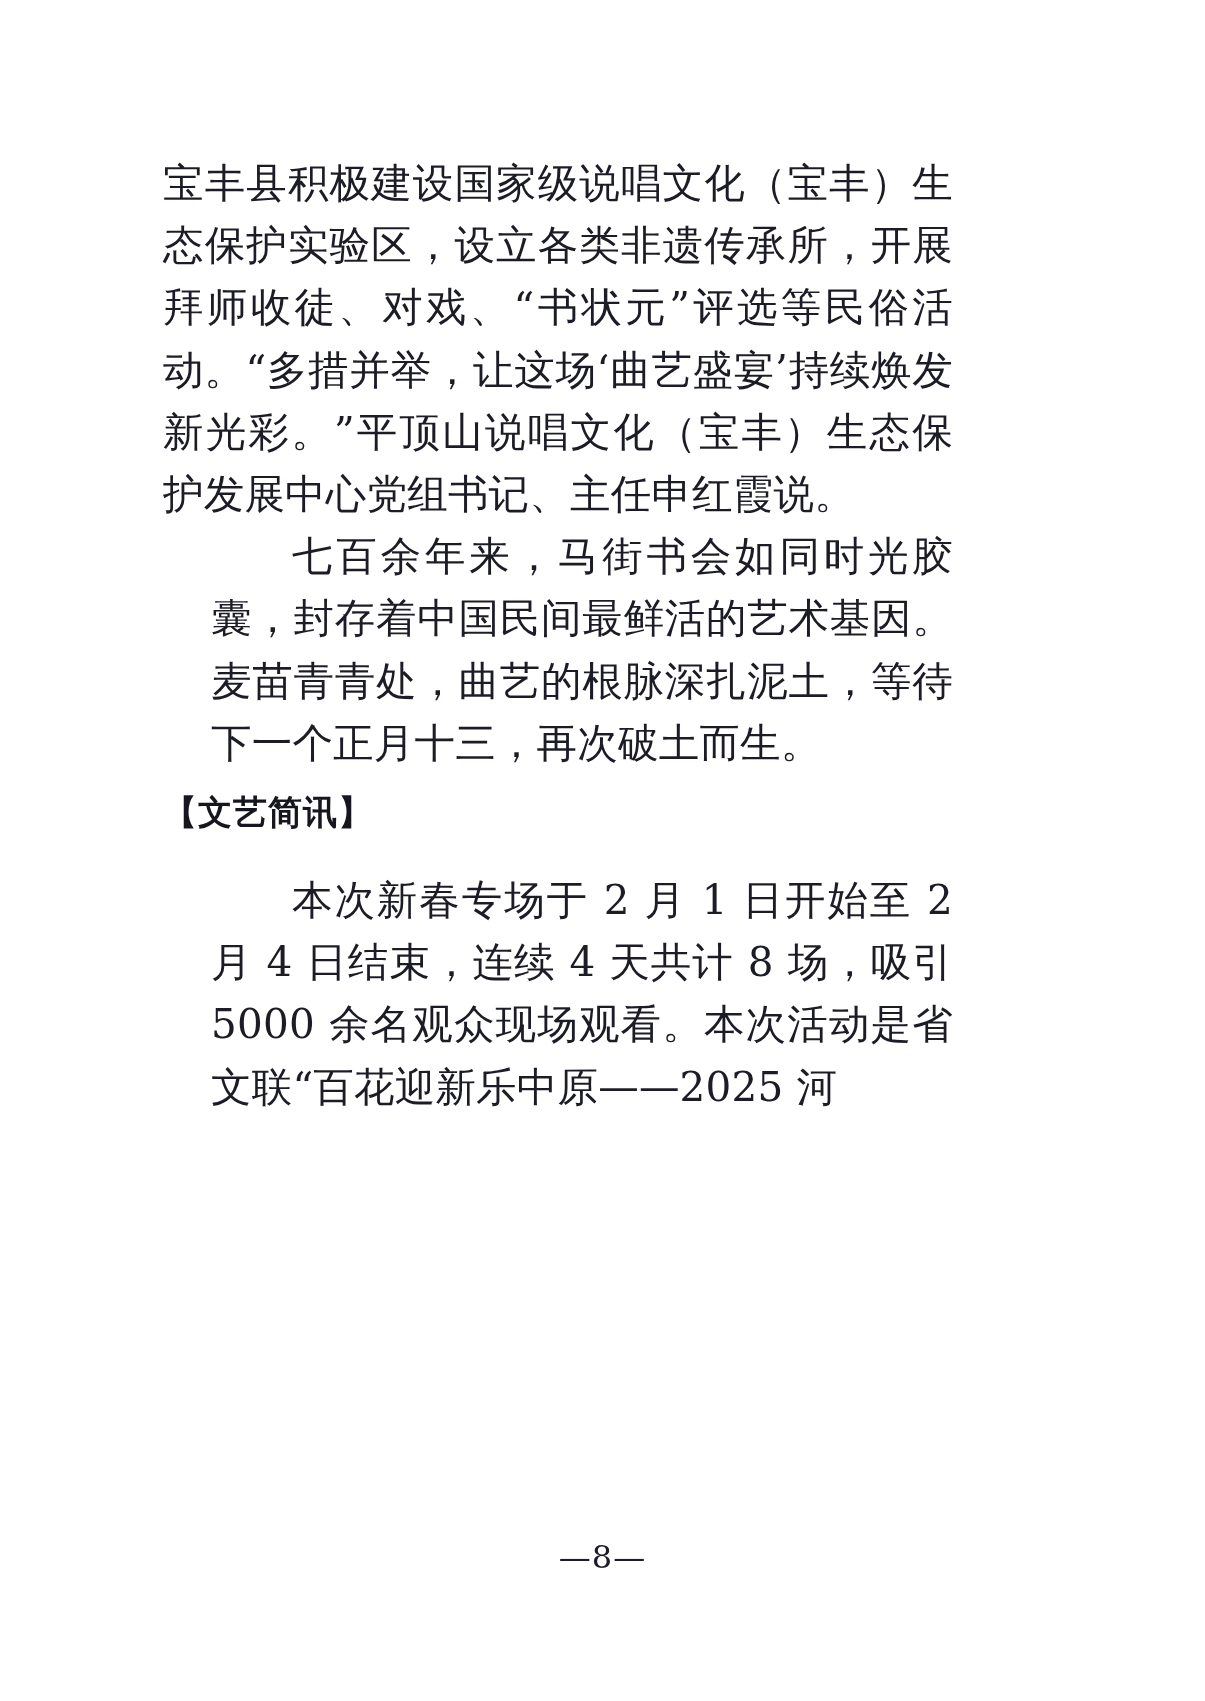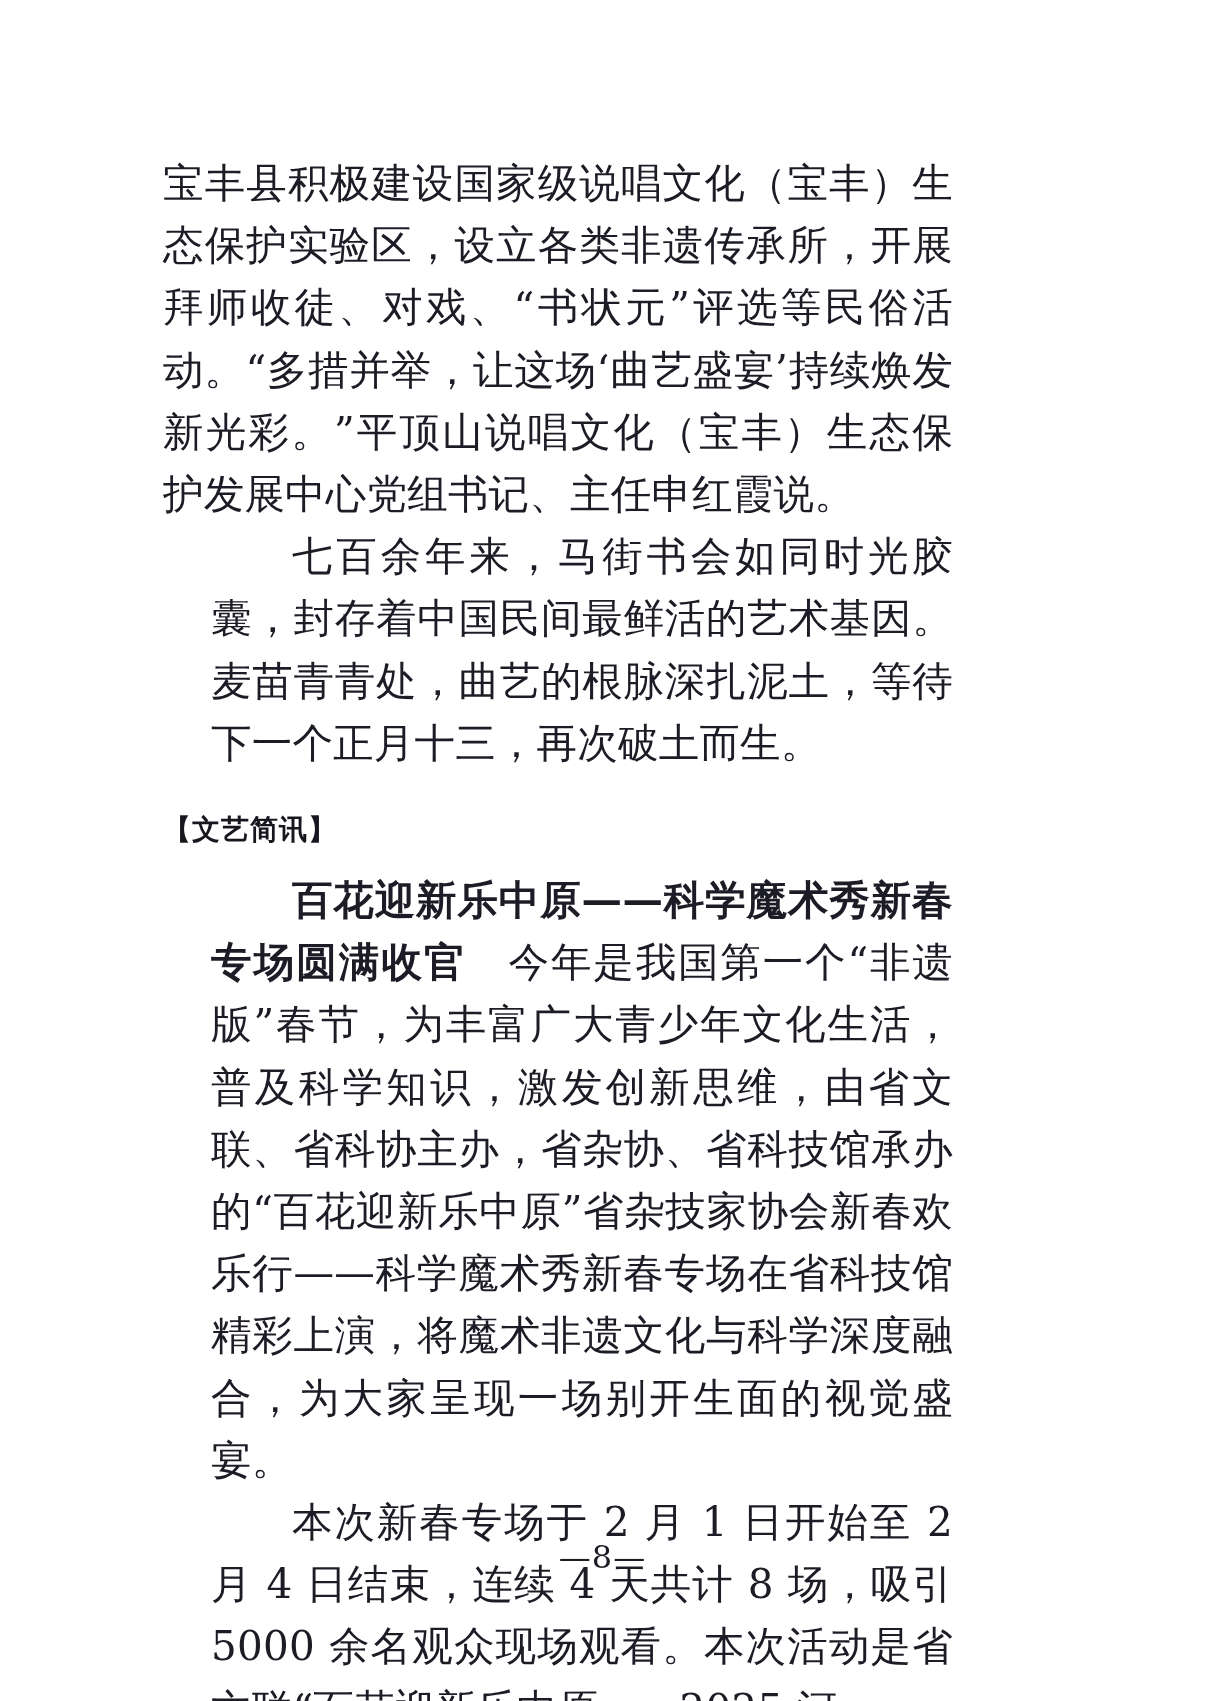--- a/index.html
+++ b/index.html
@@ -41,23 +41,23 @@
 
   .para.indent {
     text-indent: 81px;
     margin-left: 48px;
   }
 
   
   .section-heading {
     position: absolute;
     left: 163px;
-    top: 802px;
+    top: 784px;
     font-family: "DejaVu Sans", "Liberation Sans", sans-serif;
-    font-size: 28px;
+    font-size: 34px;
     line-height: 56px;
     font-weight: 700;
     letter-spacing: 1px;
     color: #16161f;
   }
 
   
   .lead-title {
     font-weight: 700;
     letter-spacing: 0.5px;
@@ -106,19 +106,18 @@
   <div class="paper-tint"></div>
 
   <div class="content">
     <p class="para">宝丰县积极建设国家级说唱文化（宝丰）生态保护实验区，设立各类非遗传承所，开展拜师收徒、对戏、“书状元”评选等民俗活动。“多措并举，让这场‘曲艺盛宴’持续焕发新光彩。”平顶山说唱文化（宝丰）生态保护发展中心党组书记、主任申红霞说。</p>
     <p class="para indent">七百余年来，马街书会如同时光胶囊，封存着中国民间最鲜活的艺术基因。麦苗青青处，曲艺的根脉深扎泥土，等待下一个正月十三，再次破土而生。</p>
   </div>
 
   <div class="section-heading">【文艺简讯】</div>
 
   <div class="article">
-    <p class="para indent"><span class="lead-title">百花迎新乐中原——科学魔术秀新春专场圆满收官</span><span class="gap-after-title"></span><span>今年是我国第一个“非遗版”春节，为丰富广大青少年文化生活，普及科学知识，激发创新思维，由省文联、省科协主办，省杂协、省科技馆承办的“百花迎新乐中原”省杂技家协会新春欢乐行——科学魔术秀新春专场在省科技馆精彩上演，将魔术非遗文化与科学深度融合，为大家呈现一场别开生面的视觉盛宴。</span></p>
     <p class="para indent">本次新春专场于 2 月 1 日开始至 2 月 4 日结束，连续 4 天共计 8 场，吸引 5000 余名观众现场观看。本次活动是省文联“百花迎新乐中原——2025 河</p>
   </div>
 
   <div class="page-number">—8—</div>
 
 </div>
 
 </body></html>

